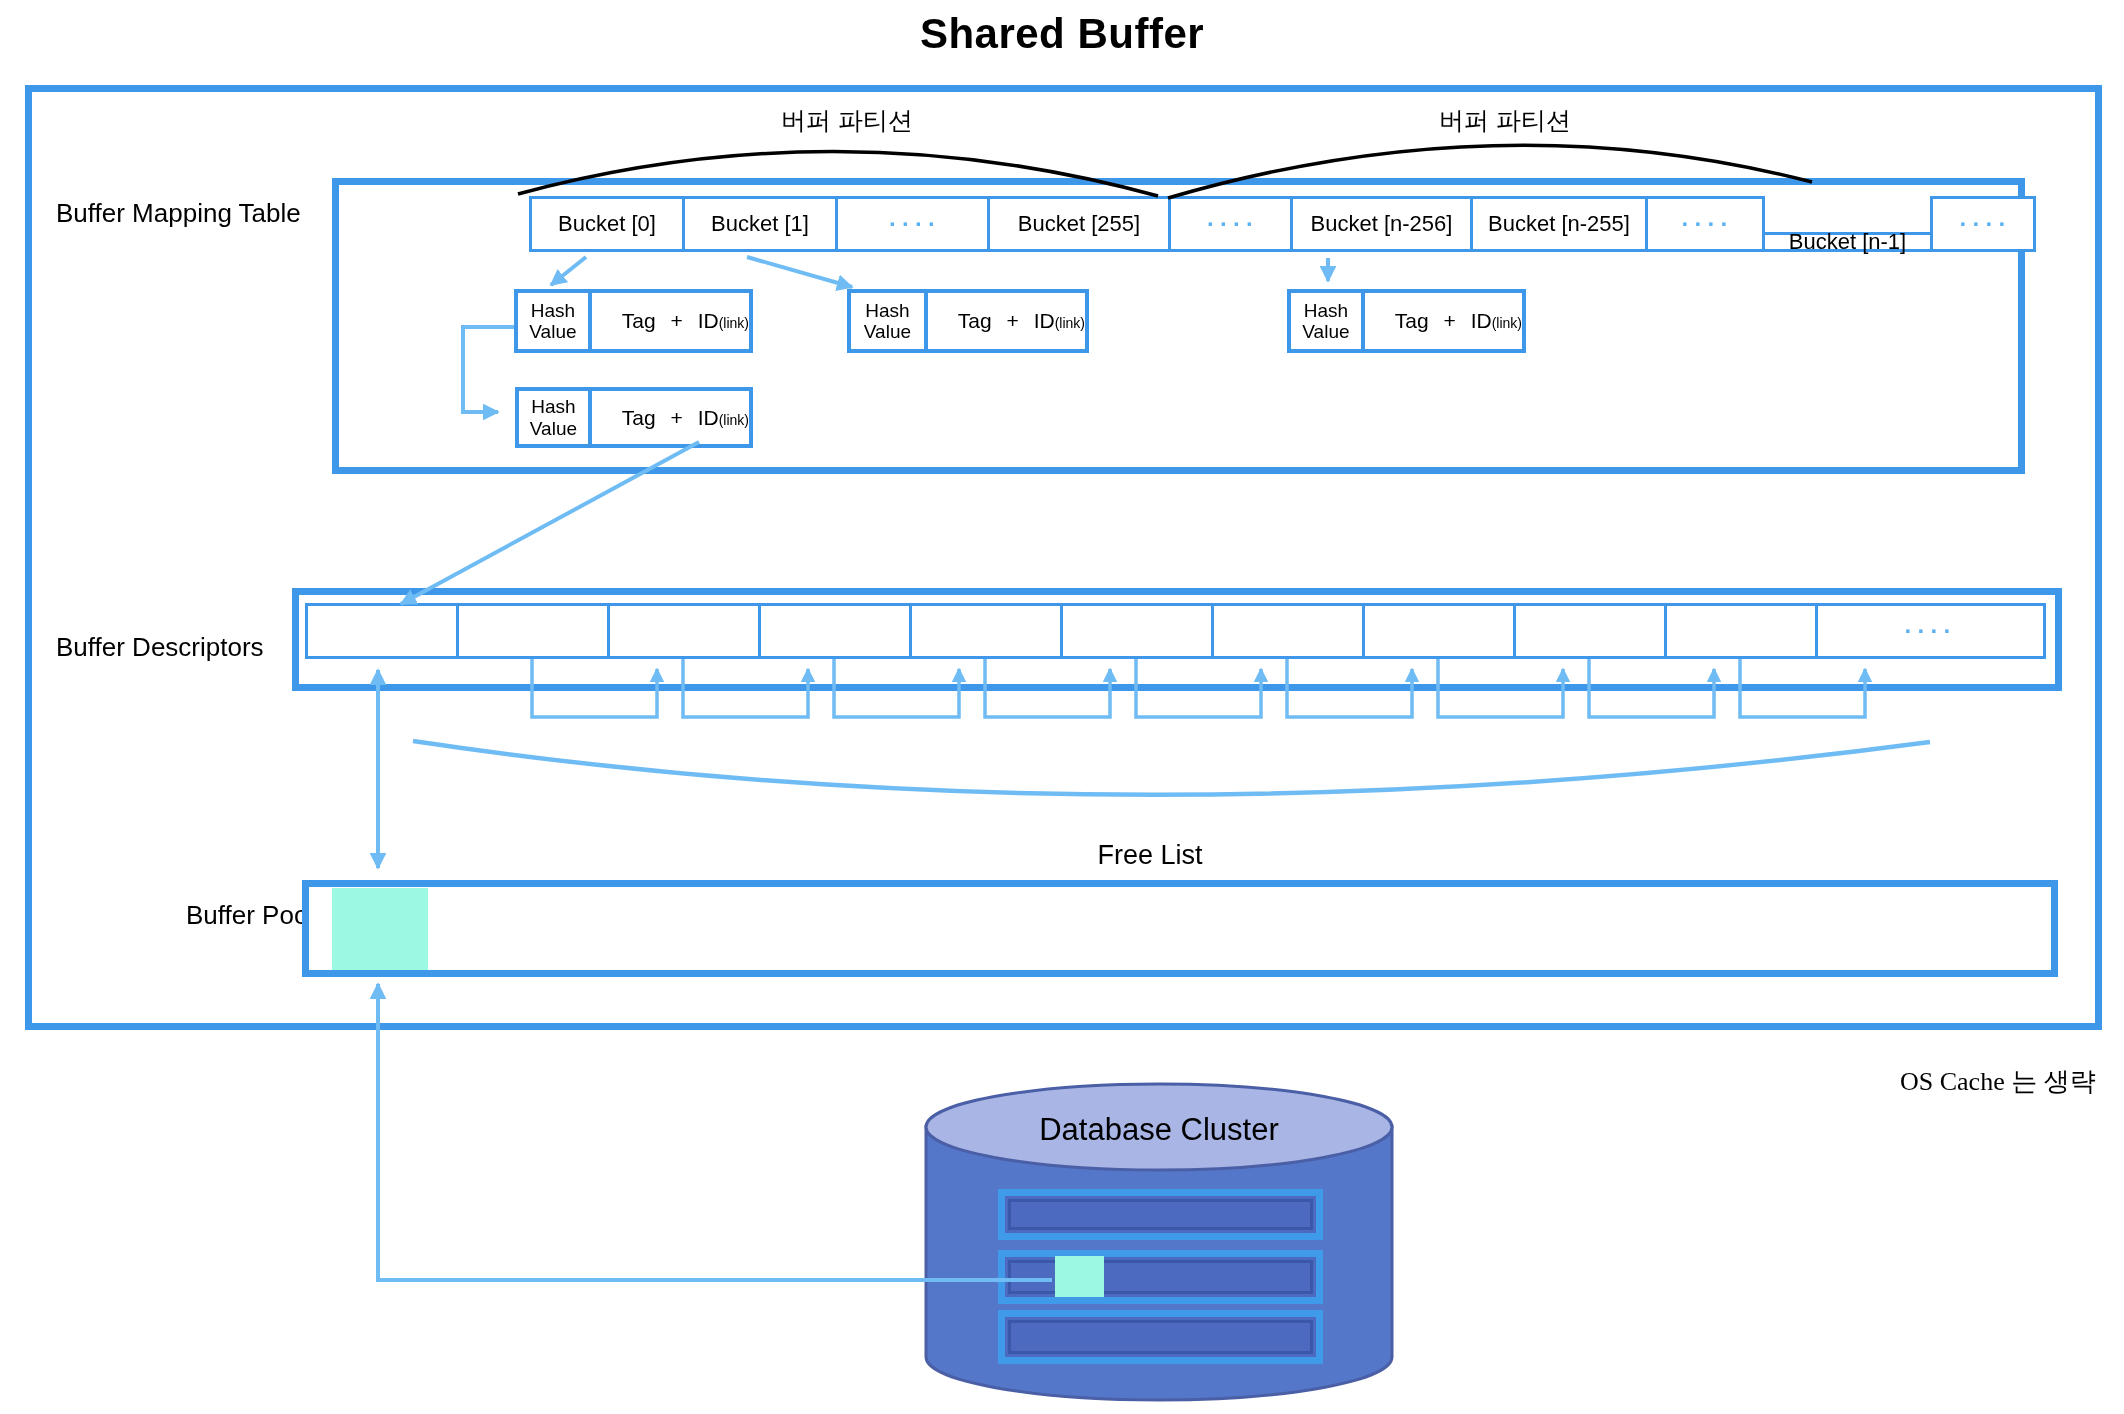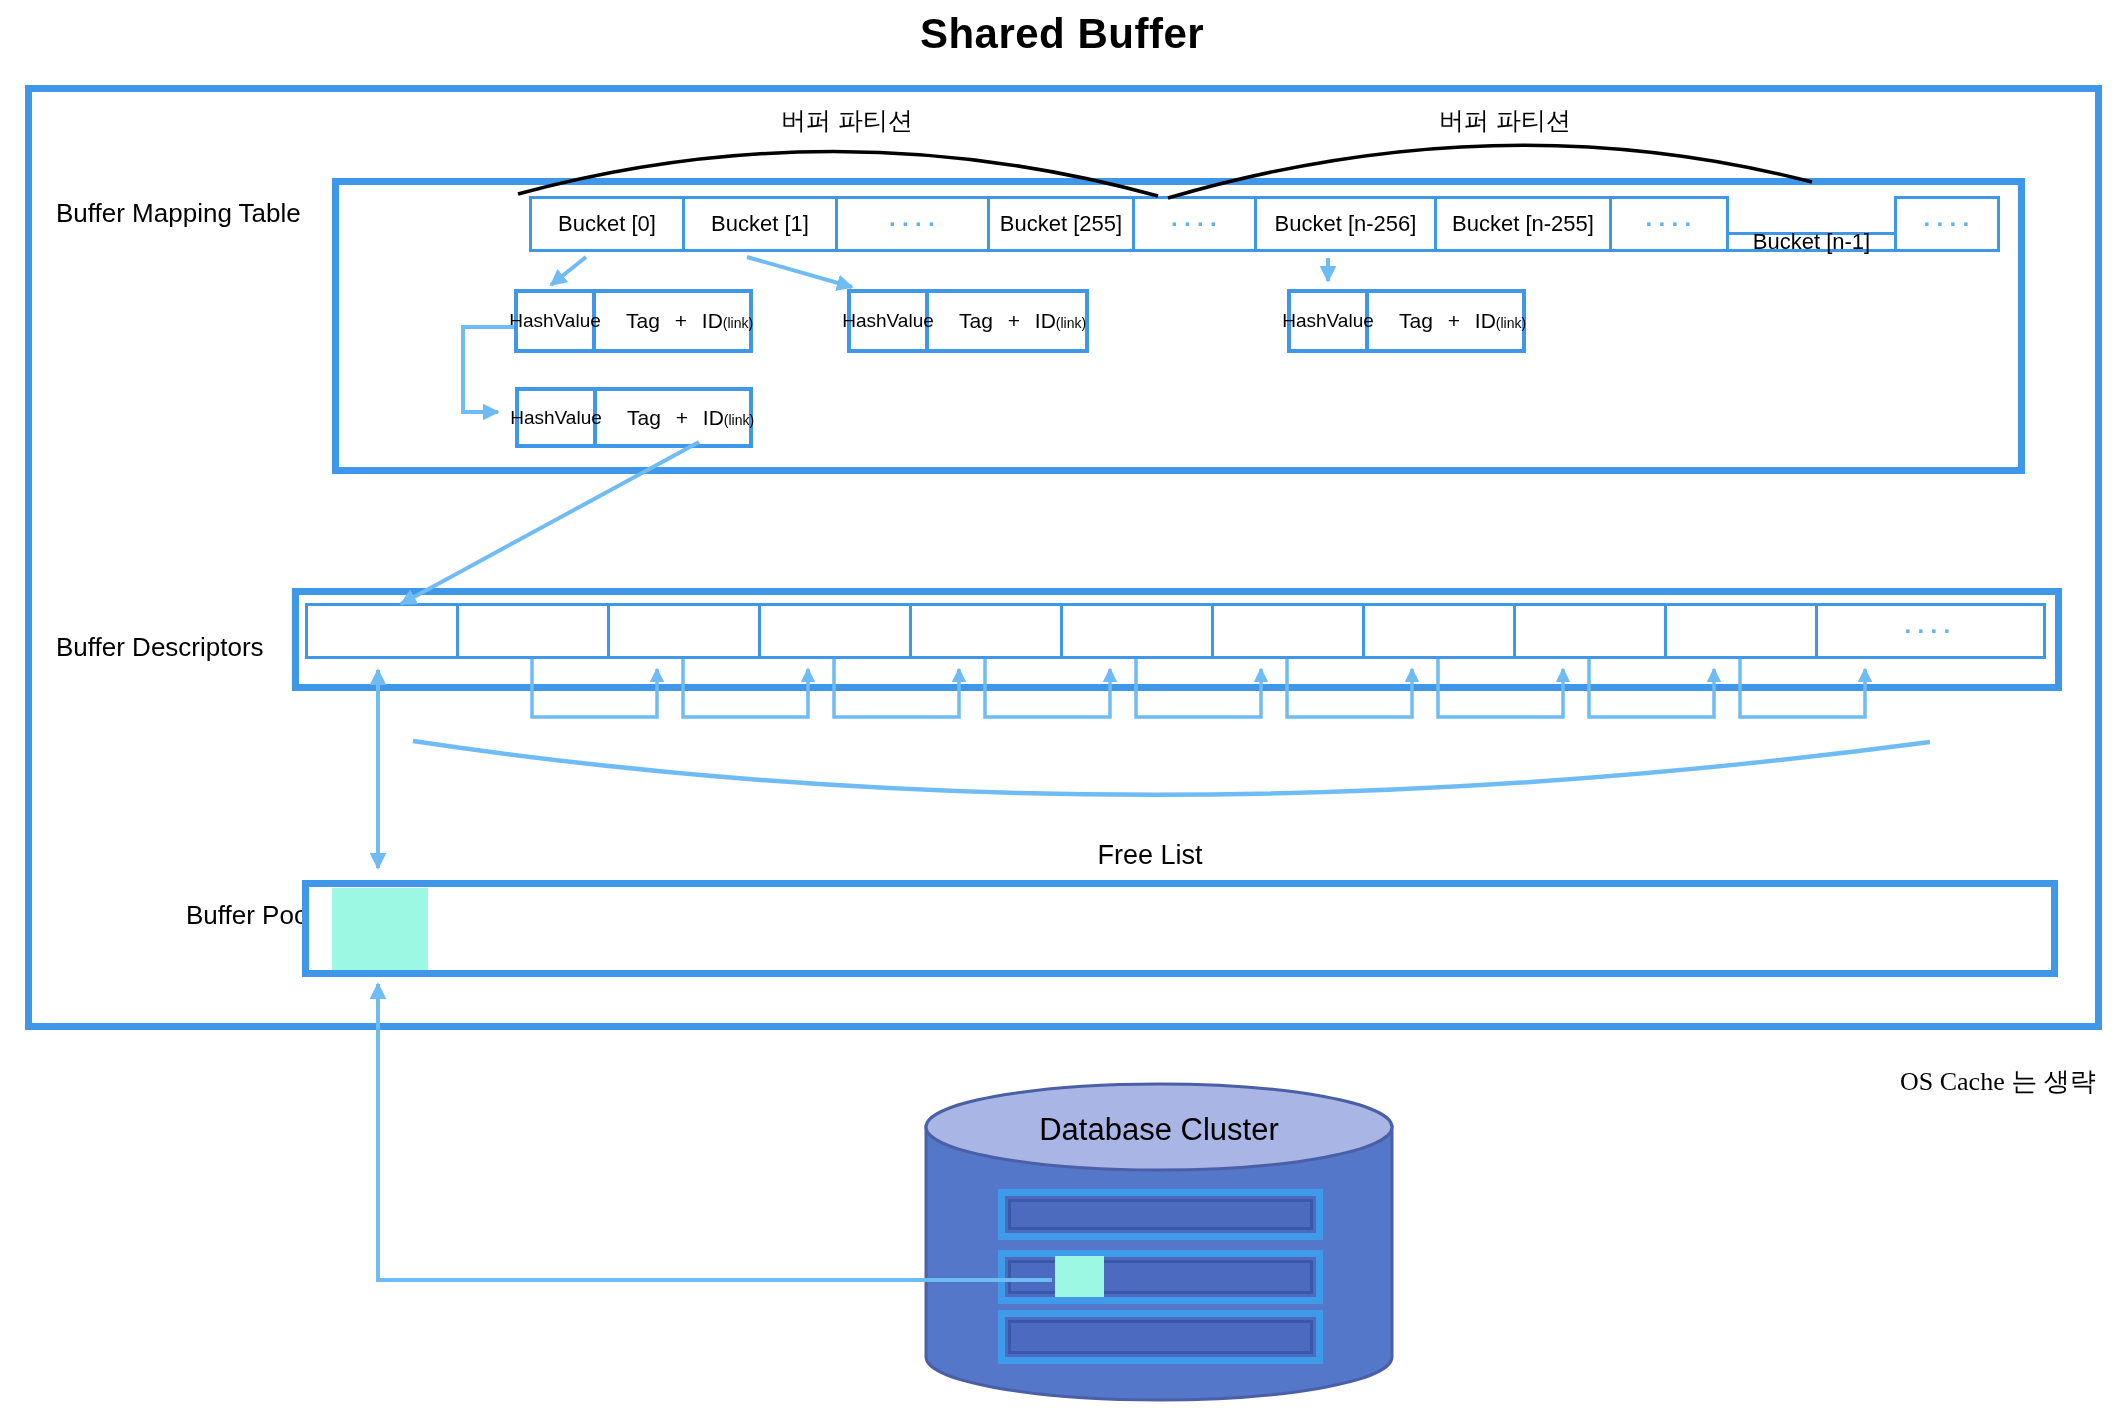--- a/index.html
+++ b/index.html
@@ -15,21 +15,21 @@
   .bucket-row{left:517px;top:196px;height:56px;display:flex;}
   .bucket-cell{box-sizing:border-box;border:3px solid #3F97E9;background:#fff;
                margin-left:-3px;display:flex;align-items:center;justify-content:center;
                font-size:22px;white-space:nowrap;}
   .bucket-cell:first-child{margin-left:12px;}
   .dots{color:#5FB2F1;font-weight:bold;font-size:24px;letter-spacing:5px;
         padding-left:5px;}
   
   .hash-box{border:4px solid #3F97E9;background:#fff;display:flex;}
   .hash-key{width:78px;box-sizing:border-box;border-right:4px solid #3F97E9;
-            display:flex;flex-direction:row;align-items:center;justify-content:center;
+            display:flex;flex-direction:column;align-items:center;justify-content:center;
             font-size:19px;line-height:1.12;}
   .hash-val{flex:1;display:flex;align-items:center;justify-content:center;
             font-size:21px;word-spacing:9px;white-space:nowrap;padding-left:30px;}
   .hash-val .sub{font-size:14px;word-spacing:0;position:relative;top:2px;}
   
   .desc-row{left:305px;top:603px;height:56px;display:flex;}
   .desc-cell{box-sizing:border-box;border:3px solid #3F97E9;background:#fff;
              margin-left:-3px;display:flex;align-items:center;justify-content:center;}
   .desc-cell:first-child{margin-left:0;}
   .desc-dots{color:#5FB2F1;font-weight:bold;font-size:24px;letter-spacing:5px;}
@@ -57,21 +57,21 @@
 <div class="abs sec-label" style="left:56px;top:198px;">Buffer Mapping Table</div>
 <div class="abs frame" style="left:332px;top:178px;width:1693px;height:296px;"></div>
 
 <div class="abs sec-label" style="left:727px;top:104px;width:240px;text-align:center;font-size:25px;">버퍼 파티션</div>
 <div class="abs sec-label" style="left:1385px;top:104px;width:240px;text-align:center;font-size:25px;">버퍼 파티션</div>
 
 <div class="abs bucket-row">
   <div class="bucket-cell" style="width:156px;">Bucket [0]</div>
   <div class="bucket-cell" style="width:156px;">Bucket [1]</div>
   <div class="bucket-cell dots" style="width:155px;">····</div>
-  <div class="bucket-cell" style="width:148px;">Bucket [255]</div>
+  <div class="bucket-cell" style="width:184px;">Bucket [255]</div>
   <div class="bucket-cell dots" style="width:125px;">····</div>
   <div class="bucket-cell" style="width:183px;">Bucket [n-256]</div>
   <div class="bucket-cell" style="width:178px;">Bucket [n-255]</div>
   <div class="bucket-cell dots" style="width:120px;">····</div>
   <div class="bucket-cell" style="width:171px;margin-top:36px;">Bucket [n-1]</div>
   <div class="bucket-cell dots" style="width:106px;">····</div>
 </div>
 
 <div class="abs hash-box" style="left:514px;top:289px;width:239px;height:64px;">
   <div class="hash-key">

